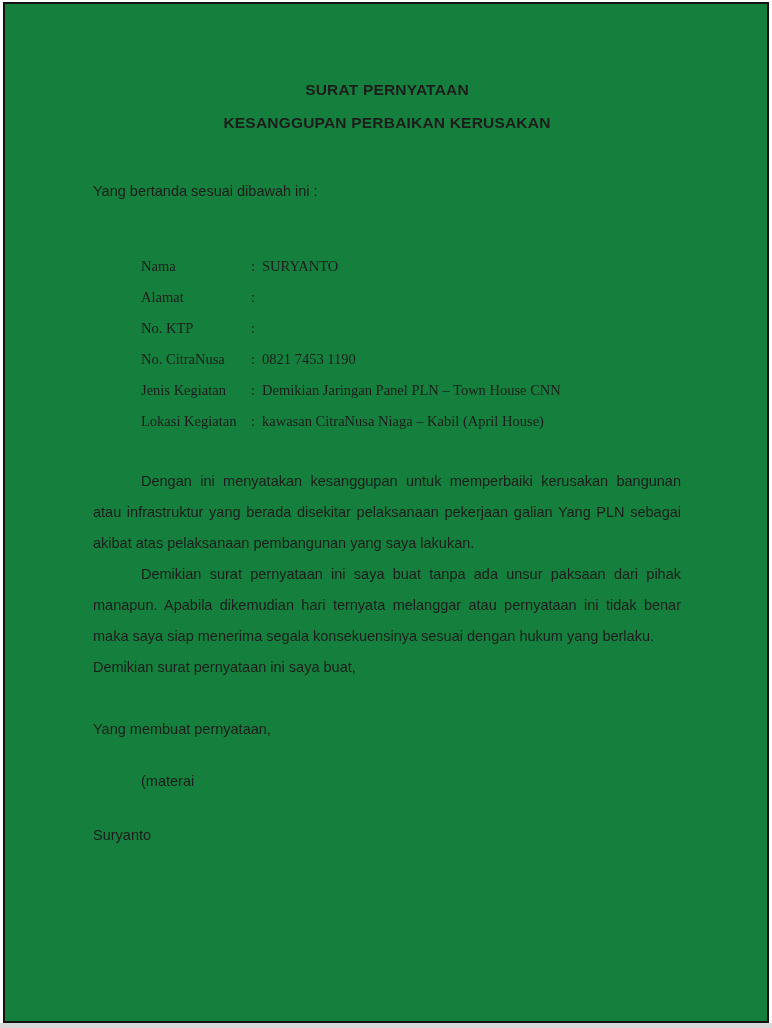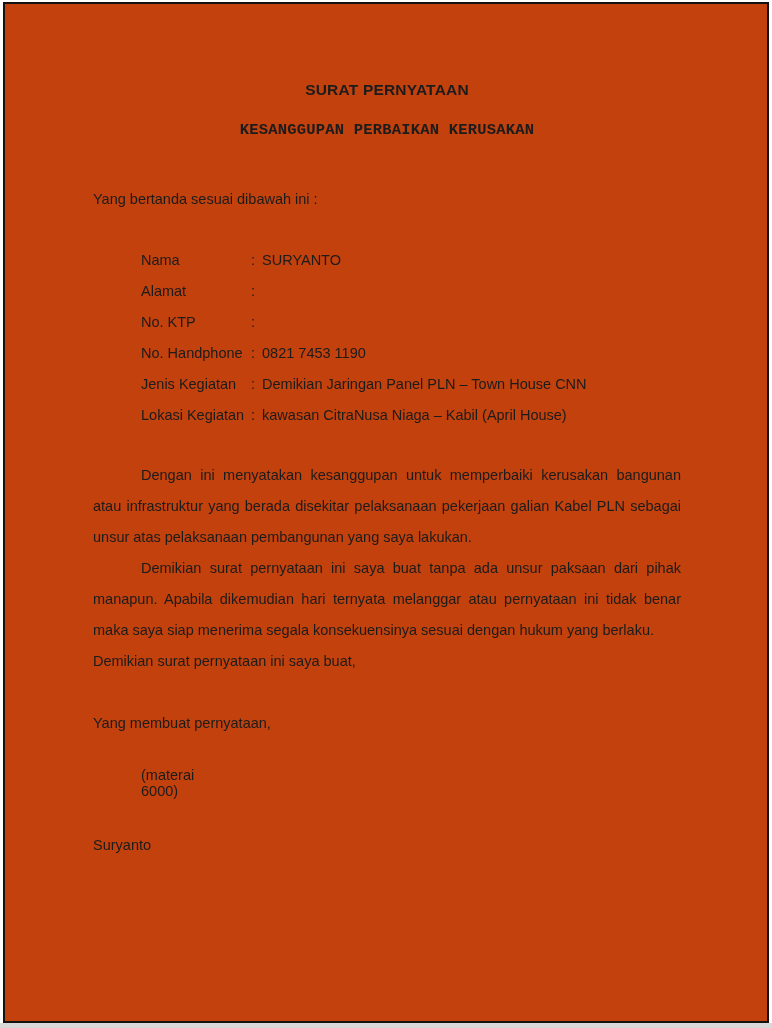--- a/index.html
+++ b/index.html
@@ -24,40 +24,41 @@
     width: 100%;
     height: 5px;
     background: #d8d8d8;
   }
   .page {
     position: absolute;
     left: 3px;
     top: 2px;
     width: 766px;
     height: 1021px;
-    background: #c2410c;
+    background: #15803d;
     border: 2px solid #121212;
   }
   .content {
     padding: 0 86px 0 88px;
     font-size: 14.5px;
     line-height: 31px;
   }
   .title {
     text-align: center;
     font-weight: bold;
     font-size: 15.5px;
     letter-spacing: 0.2px;
   }
   .title-1 { margin-top: 70px; }
-  .title-2 { margin-top: 10px; font-family: Liberation Mono, monospace; }
+  .title-2 { margin-top: 2px; }
   .opening { margin-top: 38px; }
   .fields {
-    margin-top: 30px;
+    margin-top: 44px;
     margin-left: 48px;
+    font-family: Liberation Serif, serif;
   }
   .field-row { display: flex; }
   .field-label {
     width: 110px;
     flex: 0 0 110px;
   }
   .field-sep { margin-right: 7px; }
   .body-text { margin-top: 29px; }
   .para {
     text-align: justify;
@@ -95,49 +96,48 @@
           <span class="field-label">Alamat</span>
           <span class="field-sep">:</span>
           <span class="field-value"></span>
         </div>
         <div class="field-row">
           <span class="field-label">No. KTP</span>
           <span class="field-sep">:</span>
           <span class="field-value"></span>
         </div>
         <div class="field-row">
-          <span class="field-label">No. Handphone</span>
+          <span class="field-label">No. CitraNusa</span>
           <span class="field-sep">:</span>
           <span class="field-value">0821 7453 1190</span>
         </div>
         <div class="field-row">
           <span class="field-label">Jenis Kegiatan</span>
           <span class="field-sep">:</span>
           <span class="field-value">Demikian Jaringan Panel PLN – Town House CNN</span>
         </div>
         <div class="field-row">
           <span class="field-label">Lokasi Kegiatan</span>
           <span class="field-sep">:</span>
           <span class="field-value">kawasan CitraNusa Niaga – Kabil (April House)</span>
         </div>
       </div>
 
       <div class="body-text">
-        <p class="para">Dengan ini menyatakan kesanggupan untuk memperbaiki kerusakan bangunan atau infrastruktur yang berada disekitar pelaksanaan pekerjaan galian Kabel PLN sebagai unsur atas pelaksanaan pembangunan yang saya lakukan.</p>
+        <p class="para">Dengan ini menyatakan kesanggupan untuk memperbaiki kerusakan bangunan atau infrastruktur yang berada disekitar pelaksanaan pekerjaan galian Yang PLN sebagai akibat atas pelaksanaan pembangunan yang saya lakukan.</p>
         <p class="para">Demikian surat pernyataan ini saya buat tanpa ada unsur paksaan dari pihak manapun. Apabila dikemudian hari ternyata melanggar atau pernyataan ini tidak benar maka saya siap menerima segala konsekuensinya sesuai dengan hukum yang berlaku.</p>
         <p class="closing-line">Demikian surat pernyataan ini saya buat,</p>
       </div>
 
       <div class="date-block">
         <div>Yang membuat pernyataan,</div>
       </div>
 
       <div class="stamp-note">
         <div>(materai</div>
-        <div>6000)</div>
       </div>
 
       <div class="signature-name">Suryanto</div>
 
     </div>
   </div>
   <div class="bottom-strip"></div>
 </div>
 
 </body></html>

